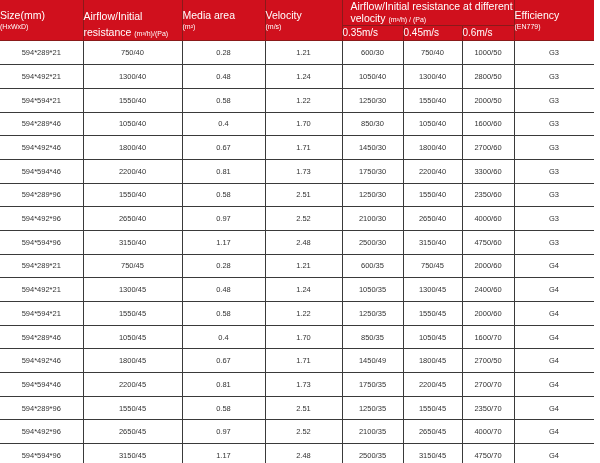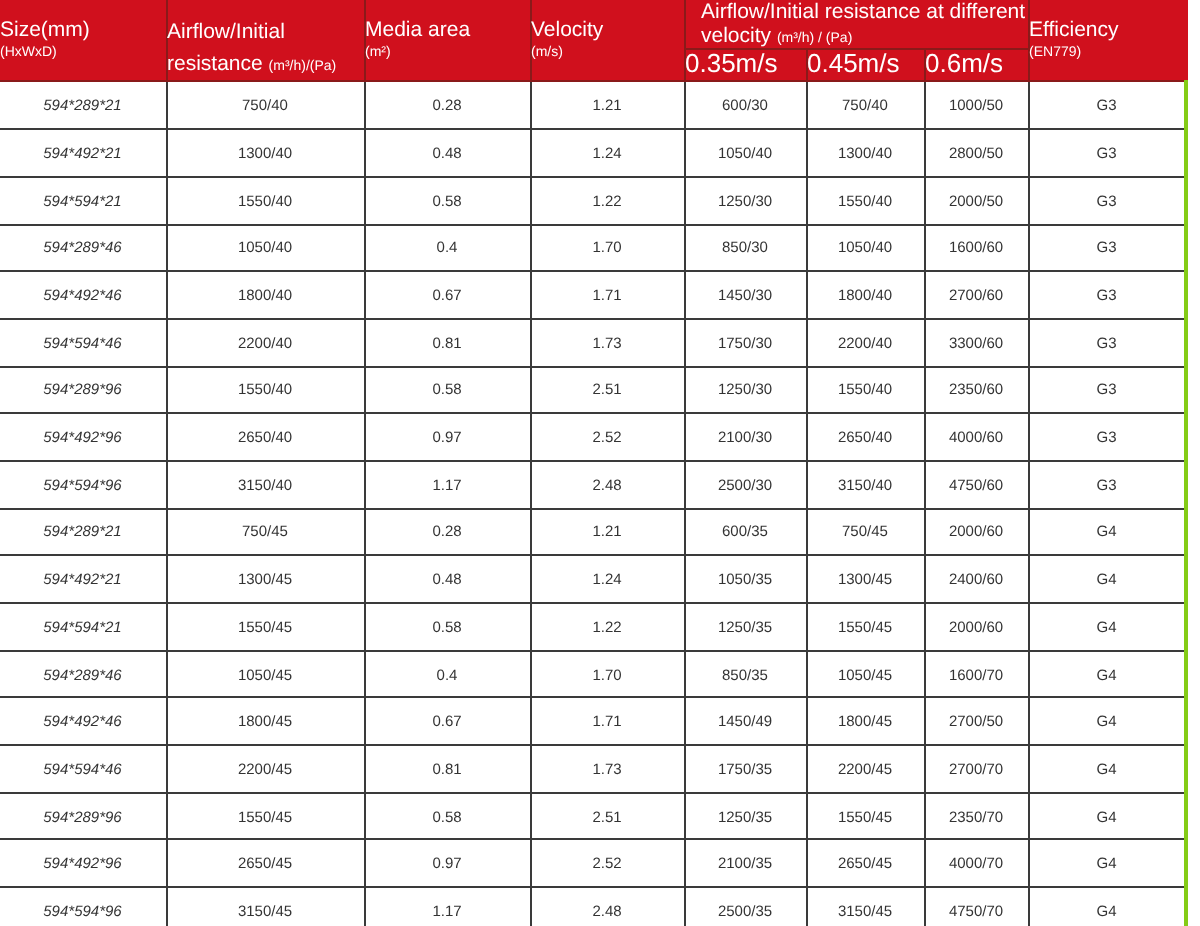--- a/index.html
+++ b/index.html
@@ -25,31 +25,31 @@
     line-height: 1.15;
   }
   thead th:first-child { border-left: none; }
   .h-main { font-size: 10.5px; display: block; }
   .h-unit { font-size: 7px; display: block; margin-top: 2px; }
   .h-inline-unit { font-size: 7px; }
   .h-airflow { text-align: left; padding-top: 10px; }
   .h-airflow .line2 { font-size: 10.5px; }
   .h-group { height: 15px; text-align: left; padding-left: 8px; }
   .h-group .h-main { display: block; }
-  .h-sub { font-size: 13px; height: 14px; margin-top: 46px; }
+  .h-sub { font-size: 10px; height: 14px; margin-top: 46px; }
   tbody td {
     border: 1px solid #3a3a3a;
     text-align: center;
     font-size: 7.5px;
     color: #333333;
     height: 22.7px;
     padding: 0;
   }
-  tbody td:first-child { border-left: none; font-style: italic; }
-  tbody td:last-child { border-right: 4px solid #84cc16; }
+  tbody td:first-child { border-left: none; }
+  tbody td:last-child { border-right: 1px solid #84cc16; }
   .rightgap { position: absolute; left: 594px; top: 0; width: 6px; height: 463px; background: #ffffff; }
 </style>
 </head>
 <body>
 
 <div class="wrap">
   <table>
     <colgroup>
       <col class="c1">
         <col class="c2">

